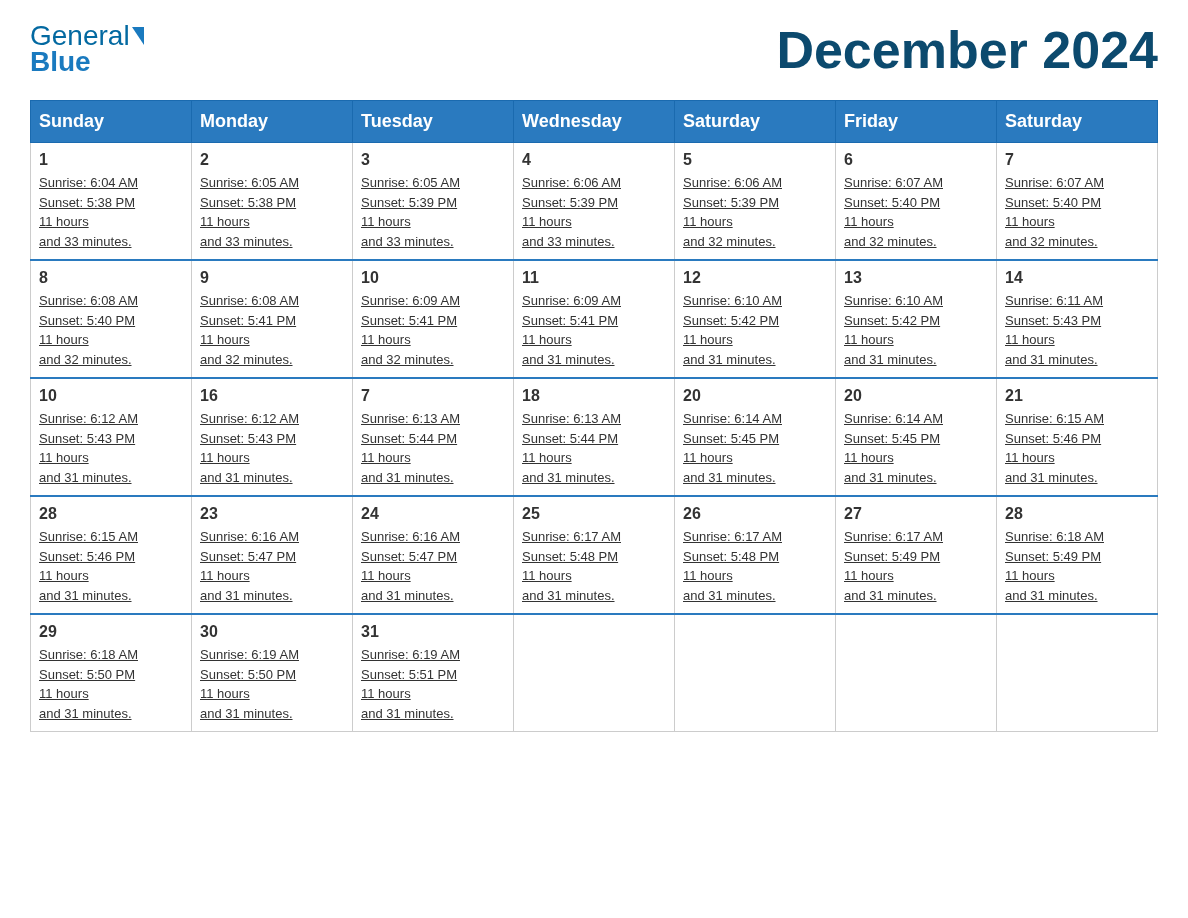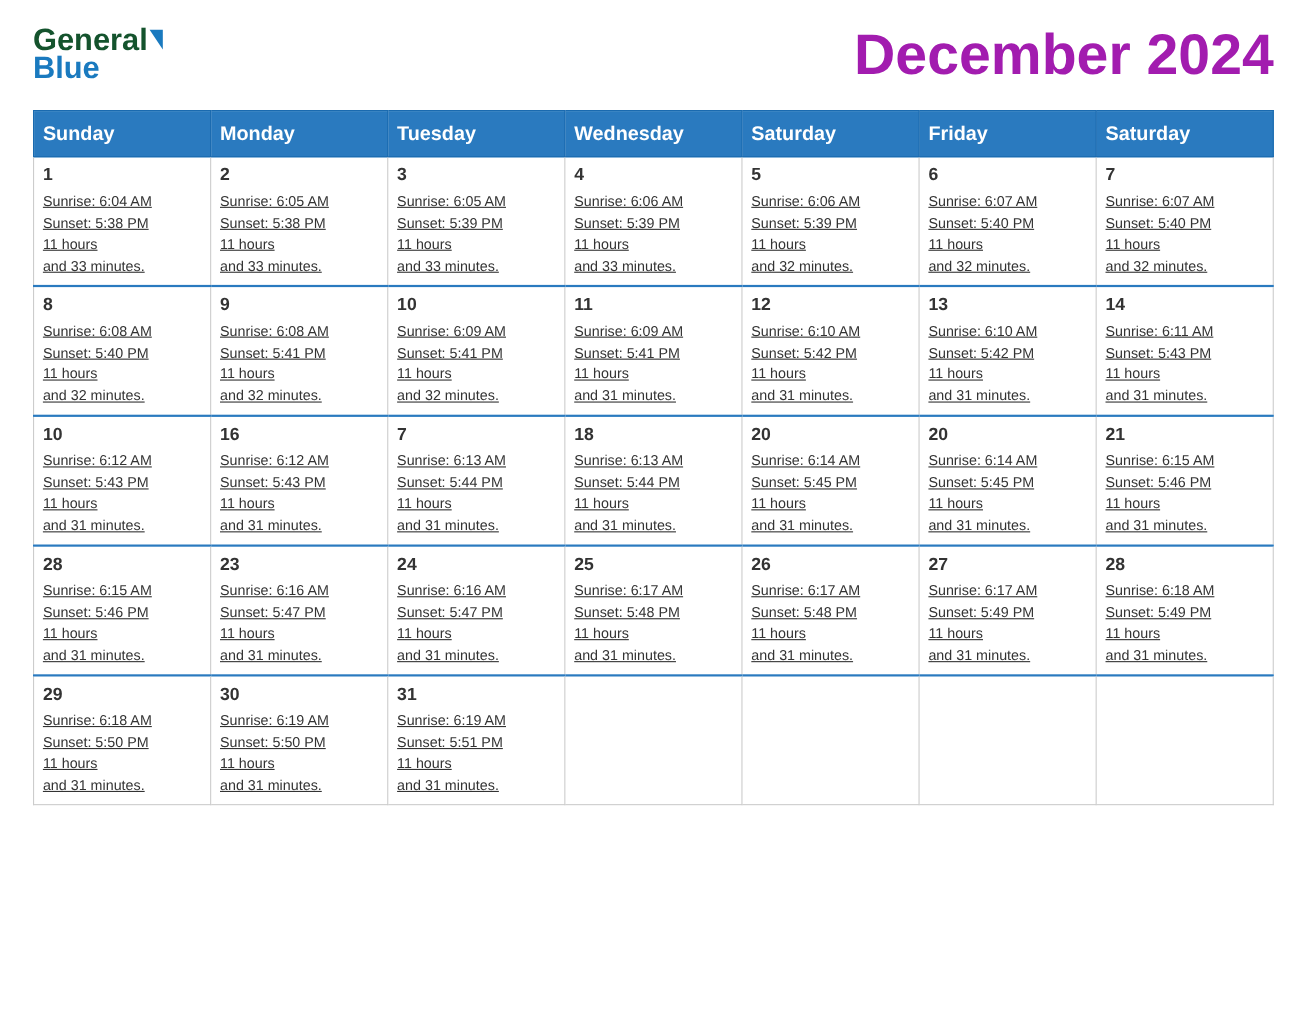--- a/index.html
+++ b/index.html
@@ -16,22 +16,22 @@
       align-items: flex-start;
       margin-bottom: 20px;
     }
     .logo {
       display: flex;
       flex-direction: column;
       align-items: flex-start;
     }
     .logo-top {
       font-size: 28px;
-      font-weight: bold;
-      color: #14532d;
+      font-weight: normal;
+      color: #0369a1;
       letter-spacing: 0px;
     }
     .logo-top span.arrow {
       display: inline-block;
       width: 0;
       height: 0;
       border-left: 12px solid transparent;
       border-right: 0px solid transparent;
       border-top: 18px solid #1a7abf;
       margin-left: 2px;
@@ -44,21 +44,21 @@
       font-weight: bold;
       color: #1a7abf;
       margin-top: -6px;
     }
     .title-section {
       text-align: right;
     }
     .main-title {
       font-size: 52px;
       font-weight: bold;
-      color: #a21caf;
+      color: #0c4a6e;
     }
     .subtitle {
       font-size: 22px;
       color: #555;
       margin-top: 4px;
     }
     .calendar-table {
       width: 100%;
       border-collapse: collapse;
       border: 1px solid #aaa;

